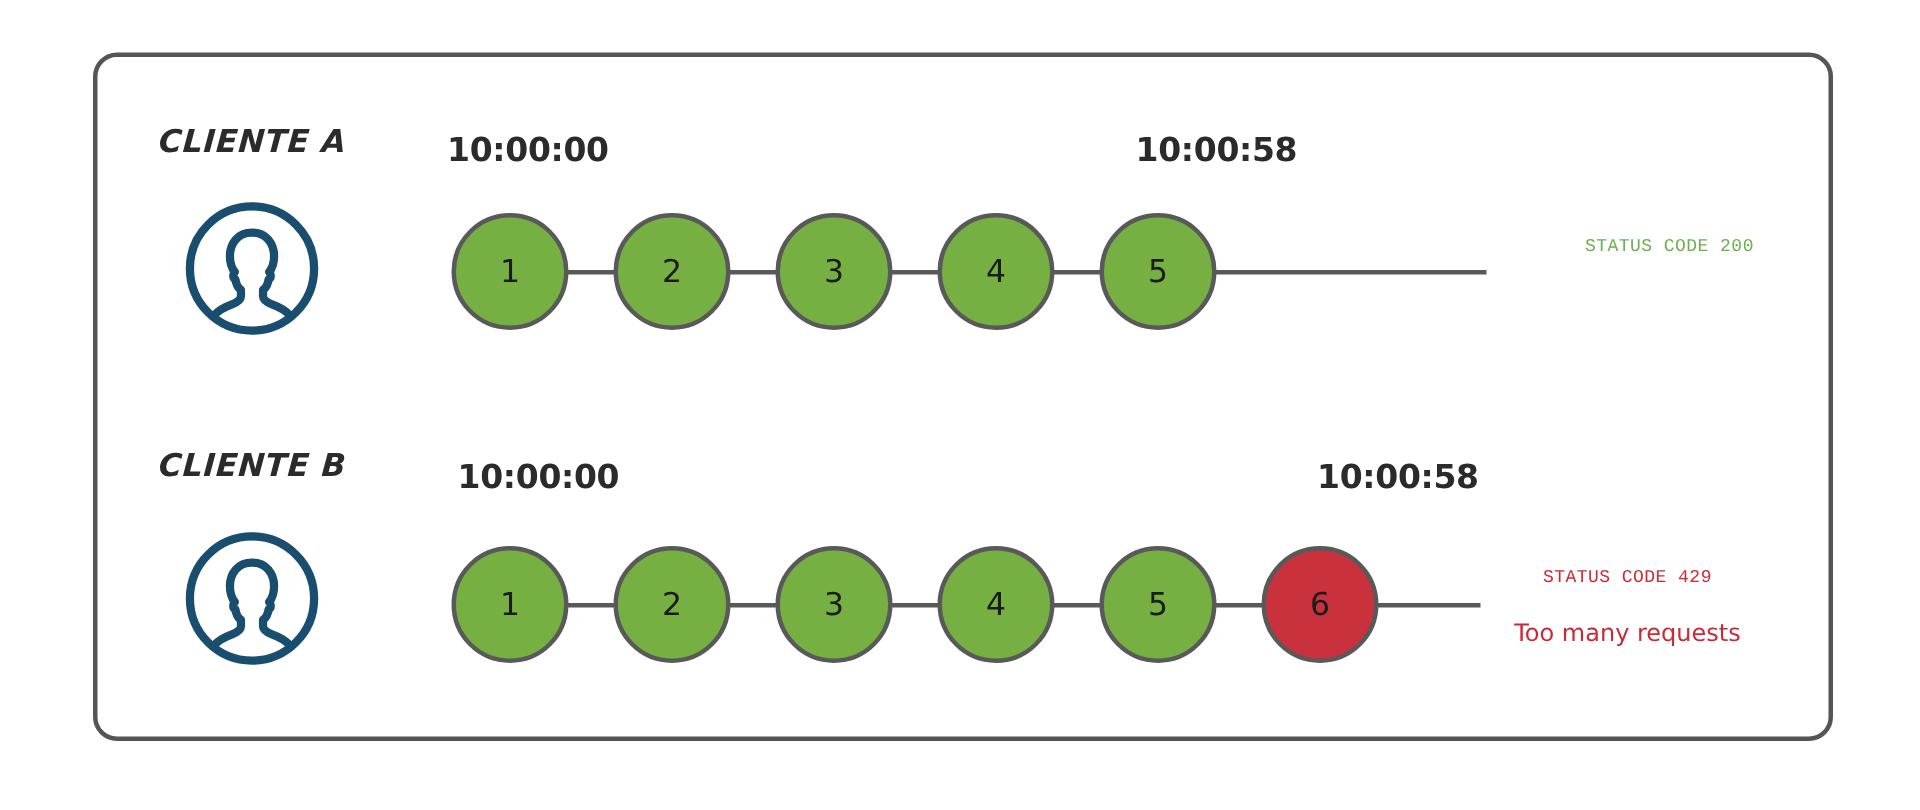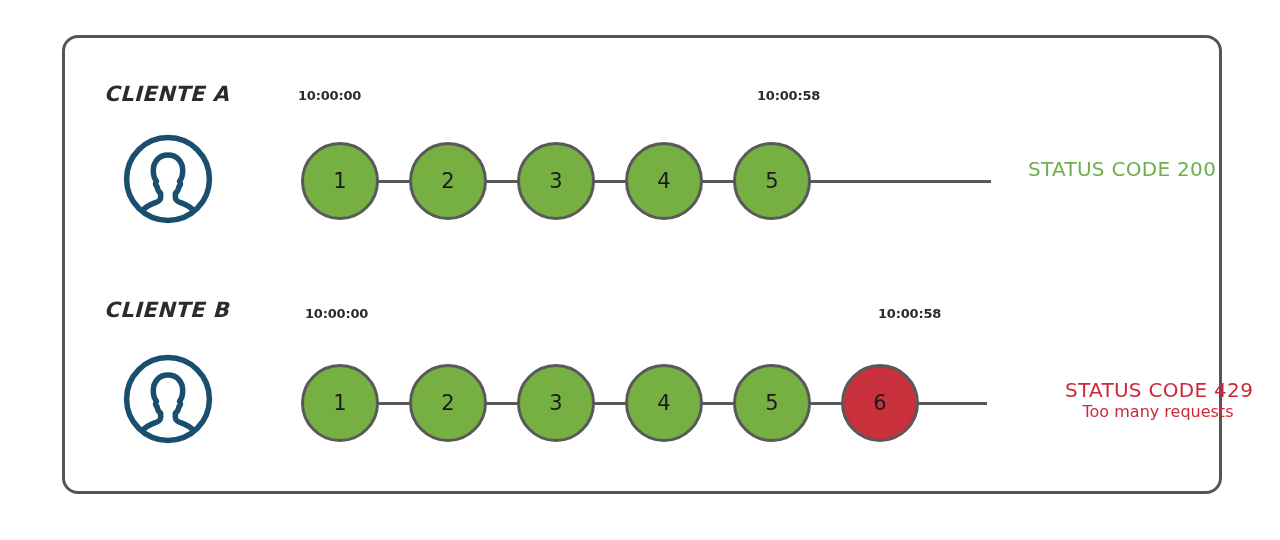--- a/index.html
+++ b/index.html
@@ -57,21 +57,21 @@
 
   .avatar {
     position: absolute;
     width: 92px;
     height: 92px;
   }
 
   .timestamp {
     position: absolute;
     font-family: "DejaVu Sans", sans-serif;
-    font-size: 13px;
+    font-size: 22px;
     font-weight: 700;
     color: #2b2b2b;
     white-space: nowrap;
     letter-spacing: -0.2px;
   }
 
   
   .chain {
     position: absolute;
     height: 84px;
@@ -110,29 +110,30 @@
   .connector-tail-b { width: 70px; }
 
   .status {
     position: absolute;
     font-family: "DejaVu Sans", sans-serif;
     text-align: center;
     white-space: nowrap;
     line-height: 1.22;
   }
   .status-line1 {
-    font-size: 20px;
+    font-size: 12px;
     letter-spacing: 0.3px;
+    font-family: Liberation Mono, monospace;
   }
   .status-line2 {
     font-size: 17px;
   }
   .status-ok   { color: #6ab04c; }
   .status-fail { color: #cc2936; }
-  .status-fail .status-line2 { font-size: 16px; }
+  .status-fail .status-line2 { font-size: 16px; margin-top: 19px; }
 </style>
 </head>
 <body>
 
 <div id="canvas">
   <div class="frame"></div>
 
   <div class="lane lane-a">
 
     <div class="client-label" style="left:106px; top:82px;">CLIENTE A</div>
@@ -219,18 +220,18 @@
       <div class="node node-ok">3</div>
       <div class="connector connector-short"></div>
       <div class="node node-ok">4</div>
       <div class="connector connector-short"></div>
       <div class="node node-ok">5</div>
       <div class="connector connector-short"></div>
       <div class="node node-fail">6</div>
       <div class="connector connector-tail-b"></div>
     </div>
 
-    <div class="status status-fail" style="left:1065px; top:378px; width:186px;">
+    <div class="status status-fail" style="left:992px; top:378px; width:186px;">
       <div class="status-line1">STATUS CODE 429</div>
       <div class="status-line2">Too many requests</div>
     </div>
   </div>
 </div>
 
 </body></html>

